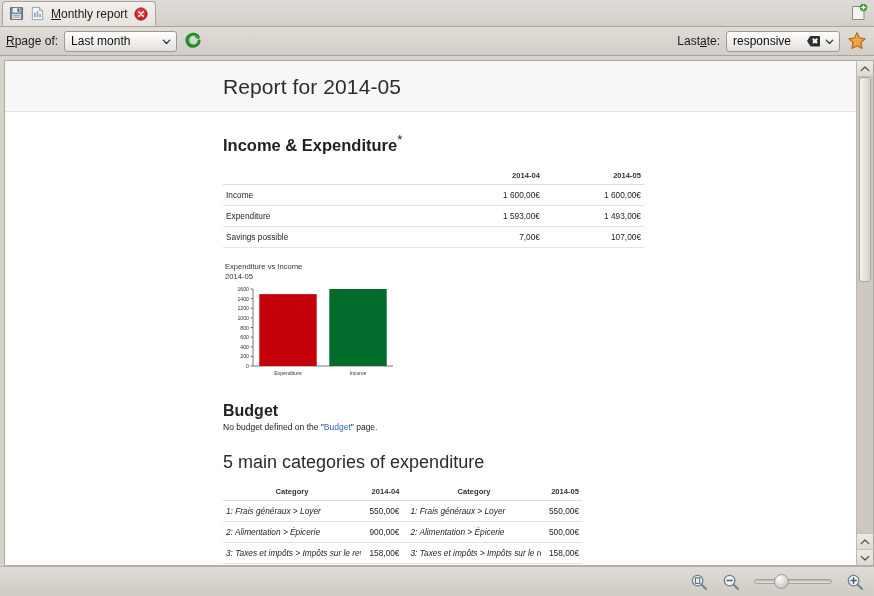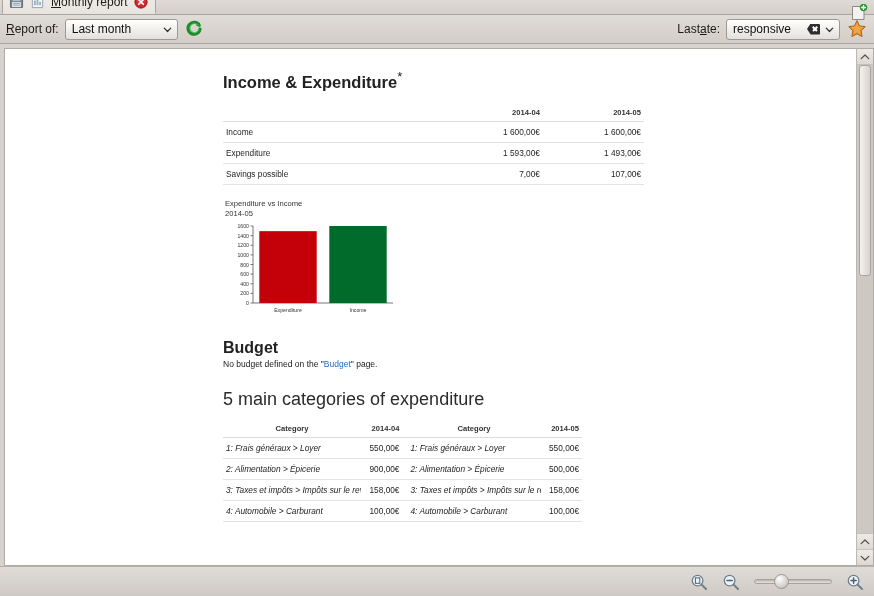--- a/index.html
+++ b/index.html
@@ -13,21 +13,21 @@
   #app {
     position: relative;
     width: 874px; height: 596px;
     background: #d6d2cd;
     display: flex;
     flex-direction: column;
   }
 
   
   .tabbar {
-    height: 15px;
+    height: 27px;
     background: linear-gradient(to bottom, #dedad5 0%, #d4cfc9 100%);
     display: flex;
     align-items: flex-end;
     position: relative;
     border-bottom: 1px solid #a9a49e;
   }
   .tab {
     height: 25px;
     display: flex;
     align-items: center;
@@ -328,21 +328,21 @@
           <path d="M4.5 2.5h8.5l3 3v10h-11.5z" fill="#f4f2ef" stroke="#8d8984" stroke-width="1"></path>
           <circle cx="15.5" cy="3.5" r="3.3" fill="#37a93c" stroke="#1f7a24" stroke-width=".8"></circle>
           <path d="M15.5 1.7v3.6M13.7 3.5h3.6" stroke="#ffffff" stroke-width="1.3" stroke-linecap="round"></path>
         </svg>
       </span>
     </div>
   </div>
 
   <div class="toolbar">
     <span class="tb-label">
-      <u>R</u><span>eport of:</span>
+      <u>R</u><span>page of:</span>
     </span>
     <div class="combo" style="width:113px;">
       <span class="val">Last month</span>
       <span class="chev" style="display:flex;">
         <svg width="11" height="11" viewBox="0 0 12 12">
           <path d="M2.5 4.5L6 8.2 9.5 4.5" fill="none" stroke="#333" stroke-width="1.4" stroke-linecap="round" stroke-linejoin="round"></path>
         </svg>
       </span>
     </div>
     <div class="refresh-btn">
@@ -374,20 +374,23 @@
           <path d="M10 3.6l1.8 3.9 4.1.6-3 3 .7 4.2-3.6-2-3.6 2 .7-4.2-3-3 4.1-.6z" fill="#f2b054" opacity=".65"></path>
         </svg>
       </span>
     </div>
   </div>
 
   <div class="main">
 
     <div class="doc-outer">
 
+      <div class="doc-header">
+        <h1>Report for 2014-05</h1>
+      </div>
 
       <div class="doc-body">
 
         <h2 class="sec">
           <span>Income &amp; Expenditure</span><span class="star">*</span>
         </h2>
 
         <table class="rt ie">
           <thead>
             <tr>

